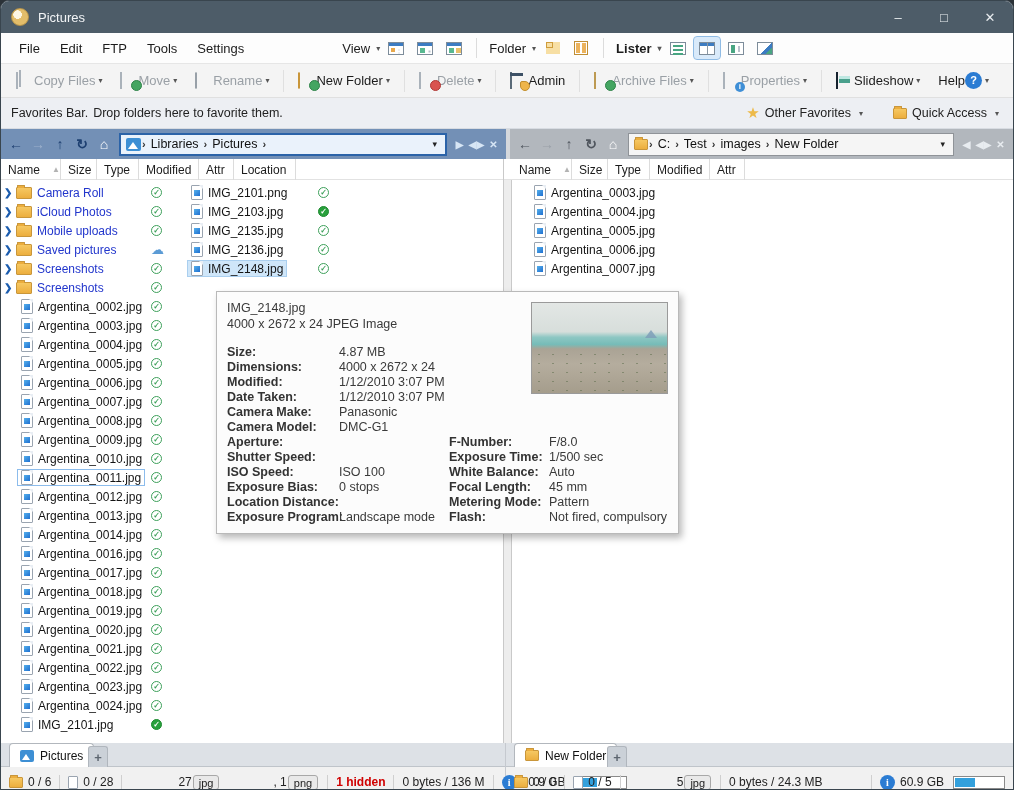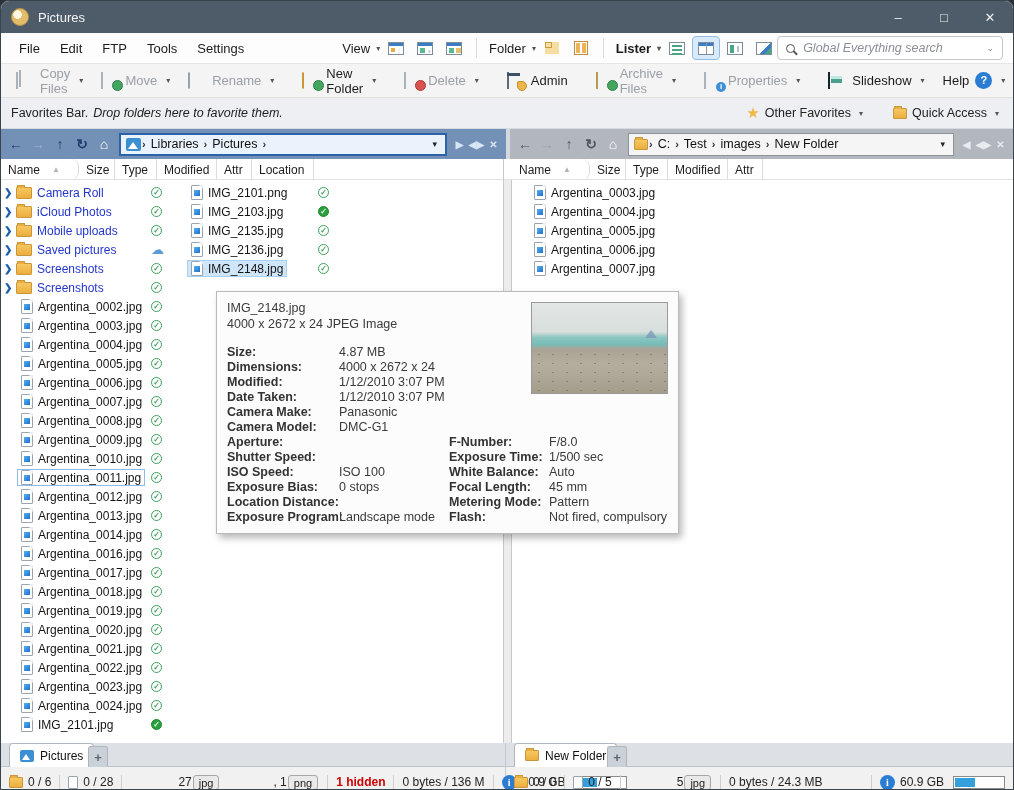--- a/index.html
+++ b/index.html
@@ -60,21 +60,21 @@
   .mag{ width:9px; height:9px; border:1.5px solid #555; border-radius:50%; position:relative; flex:none; }
   .mag::after{ content:''; position:absolute; width:5px; height:1.5px; background:#555;
                transform:rotate(45deg); right:-4px; bottom:-2px; }
   .searchbox input{ border:none; outline:none; flex:1; font-size:12.5px; font-family:inherit; background:transparent; }
   .searchbox input::placeholder{ font-style:italic; color:#8a8f98; }
   .sch-dd{ color:#888; font-size:9px; }
 
   
   .toolbar2{ position:absolute; left:0; top:63px; right:0; height:34px; background:#f4f4f4;
              border-bottom:1px solid #e0e0e0; display:flex; align-items:center; padding:0 6px; }
-  .tbtn{ display:flex; align-items:center; gap:6px; padding:4px 9px; font-size:13px; color:#1c1c1c; border-radius:3px; }
+  .tbtn{ display:flex; align-items:center; padding:4px 9px; font-size:13px; color:#1c1c1c; border-radius:3px; }
   .tbtn.disabled{ color:#9aa0a6; }
   .tsep{ width:1px; height:22px; background:#e0e0e0; margin:0 5px; }
   .ticon{ position:relative; width:18px; height:16px; flex:none; }
   .ic-copy{ background:#fff; border:1px solid #aab2ba; box-shadow:3px -2px 0 -1px #fff, 3px -2px 0 0 #aab2ba; width:12px; height:14px; margin:2px 4px 0 0; }
   .ic-move{ background:#fff; border:1px solid #aab2ba; width:12px; height:14px; margin-top:2px; }
   .ic-move::after, .ic-newfolder::after, .ic-archive::after{ content:''; position:absolute; right:-4px; bottom:-2px;
       width:9px; height:9px; border-radius:50%; background:#44a561; border:1px solid #2e8348; }
   .ic-rename{ background:linear-gradient(#dfe3e7,#c2c8ce); border:1px solid #98a0a8; border-radius:3px; width:18px; height:11px; margin-top:3px; }
   .ic-newfolder{ background:linear-gradient(#f6c862,#ecae3e); border:1px solid #c9963a; border-radius:2px; width:16px; height:12px; margin-top:3px; }
   .ic-delete{ background:#fff; border:1px solid #aab2ba; width:12px; height:14px; margin-top:2px; }
@@ -90,21 +90,21 @@
       border-radius:50%; background:#3f8fd6; color:#fff; font-size:8px; font-weight:bold; text-align:center; line-height:10px; }
   .ic-slideshow{ background:#23384c; border:1px solid #16222e; width:17px; height:13px; margin-top:2px; }
   .ic-slideshow::after{ content:''; position:absolute; left:3px; top:3px; width:11px; height:7px;
       background:linear-gradient(180deg,#bfe8e2 0 45%, #4aa08c 46%); }
   .ic-help{ width:17px; height:17px; border-radius:50%; background:#2b7cd3; color:#fff; font-size:11px;
       font-weight:bold; text-align:center; line-height:17px; }
 
   
   .favbar{ position:absolute; left:0; top:97px; right:0; height:31px; background:#edeff3;
            border-bottom:1px solid #d8dce2; display:flex; align-items:center; padding:0 10px; font-size:12.5px; color:#222; }
-  .fav-hint{ font-style:italic; margin-left:5px; }
+  .fav-hint{ margin-left:5px; }
   .fav-right{ margin-left:auto; display:flex; align-items:center; gap:6px; }
   .star{ color:#edba4a; font-size:15px; }
   .mini-folder{ width:14px; height:11px; background:linear-gradient(#f6c862,#ecae3e); border:1px solid #c9963a;
                 border-radius:1px; position:relative; display:inline-block; }
   .mini-folder::before{ content:''; position:absolute; top:-3px; left:0; width:6px; height:2px;
                 background:#ecae3e; border:1px solid #c9963a; border-bottom:none; border-radius:1px 1px 0 0; }
   .fav-item{ display:flex; align-items:center; gap:5px; padding:3px 4px; border-radius:3px; }
   .fav-gap{ width:10px; }
 
   
@@ -129,21 +129,21 @@
   .pb-left .pb-ic{ color:#d7e6f5; } .pb-right .pb-ic{ color:#e8ecf0; }
 
   
   .headers{ position:absolute; left:0; top:158px; right:0; height:21px; background:#fff; border-bottom:1px solid #e2e2e2; }
   .hdr-half{ position:absolute; top:0; height:21px; display:flex; }
   .hdr-left{ left:0; width:503px; border-right:1px solid #c9c9c9; }
   .hdr-right{ left:511px; right:0; }
   .hcell{ display:flex; align-items:center; padding-left:7px; font-size:12px; color:#1c1c1c;
           border-right:1px solid #dcdcdc; height:100%; }
   .sort{ color:#b3b3b3; font-size:8px; margin-left:12px; }
-  .w-name{ width:78px;border-radius:8px; } .w-size{ width:36px; } .w-type{ width:42px; }
+  .w-name{ width:60px; } .w-size{ width:36px; } .w-type{ width:42px; }
   .w-mod{ width:60px; } .w-attr{ width:35px; } .w-loc{ width:62px; }
   .hcell.fill{ flex:1; border-right:none; }
 
   
   .filearea{ position:absolute; left:0; top:179px; right:0; height:563px; background:#fff; }
   .pane-left{ position:absolute; left:0; top:0; bottom:0; width:503px; border-right:1px solid #c9c9c9; }
   .splitter{ position:absolute; left:503px; top:0; bottom:0; width:8px; background:#ededed; border-right:1px solid #c9c9c9; }
   .pane-right{ position:absolute; left:511px; top:0; bottom:0; right:0; }
 
   .col1{ position:absolute; left:3px; top:3px; }
@@ -281,25 +281,20 @@
           <span class="li-dual"></span>
         </span>
       <span class="tool-ic">
           <span class="li-vlist"></span>
         </span>
       <span class="tool-ic">
           <span class="li-tree"></span>
         </span>
     </div>
 
-    <div class="searchbox">
-      <span class="mag"></span>
-      <input type="text" placeholder="Global Everything search" style="">
-      <span class="sch-dd">⌄</span>
-    </div>
   </div>
 
   <div class="toolbar2">
     <div class="tbtn disabled">
       <span class="ticon"><span class="ic-copy"></span></span>
       <span>Copy Files</span>
       <span class="dd">▾</span>
     </div>
     <div class="tbtn disabled">
       <span class="ticon"><span class="ic-move"></span></span>

